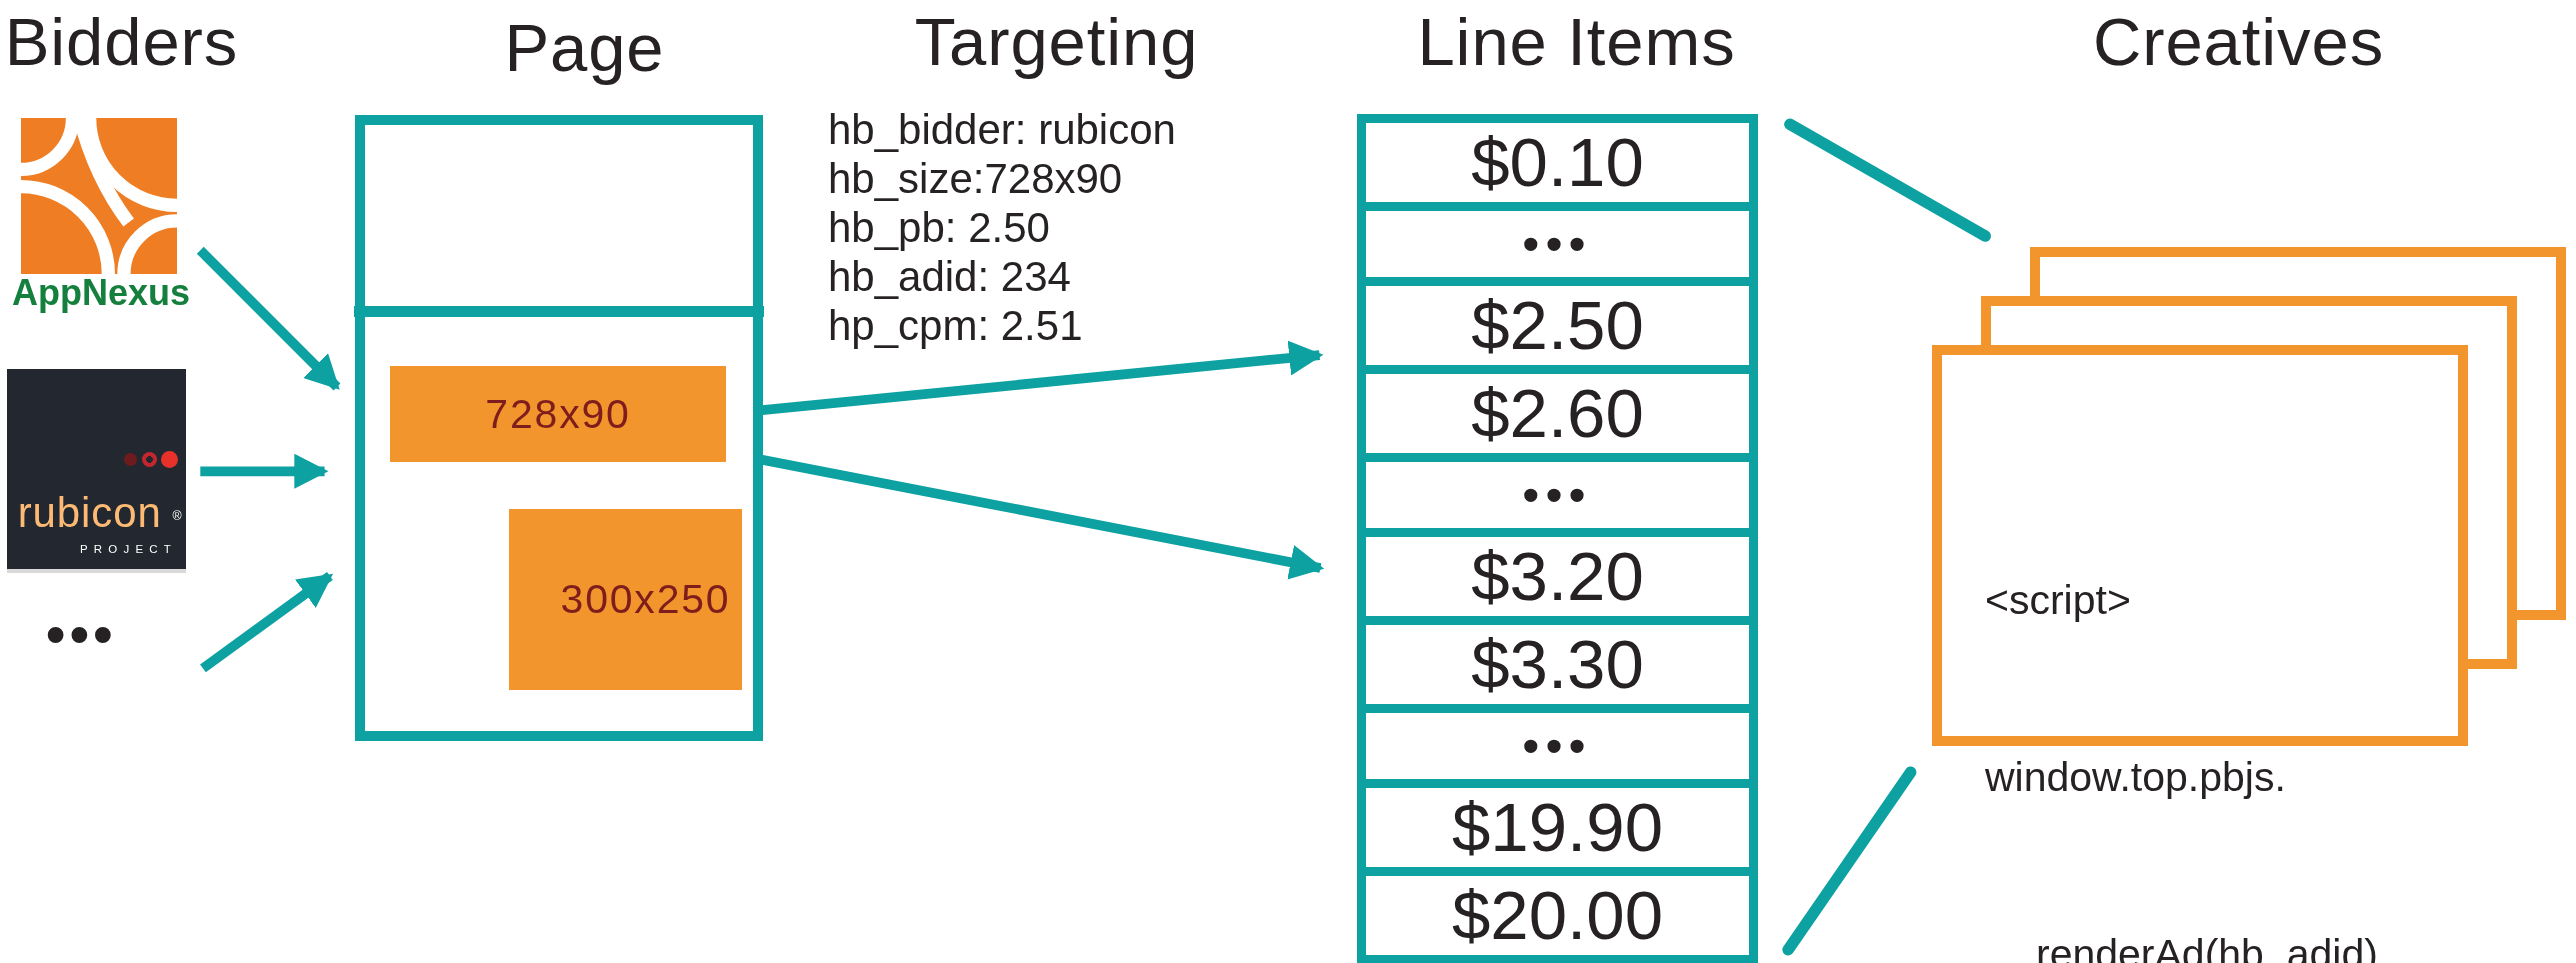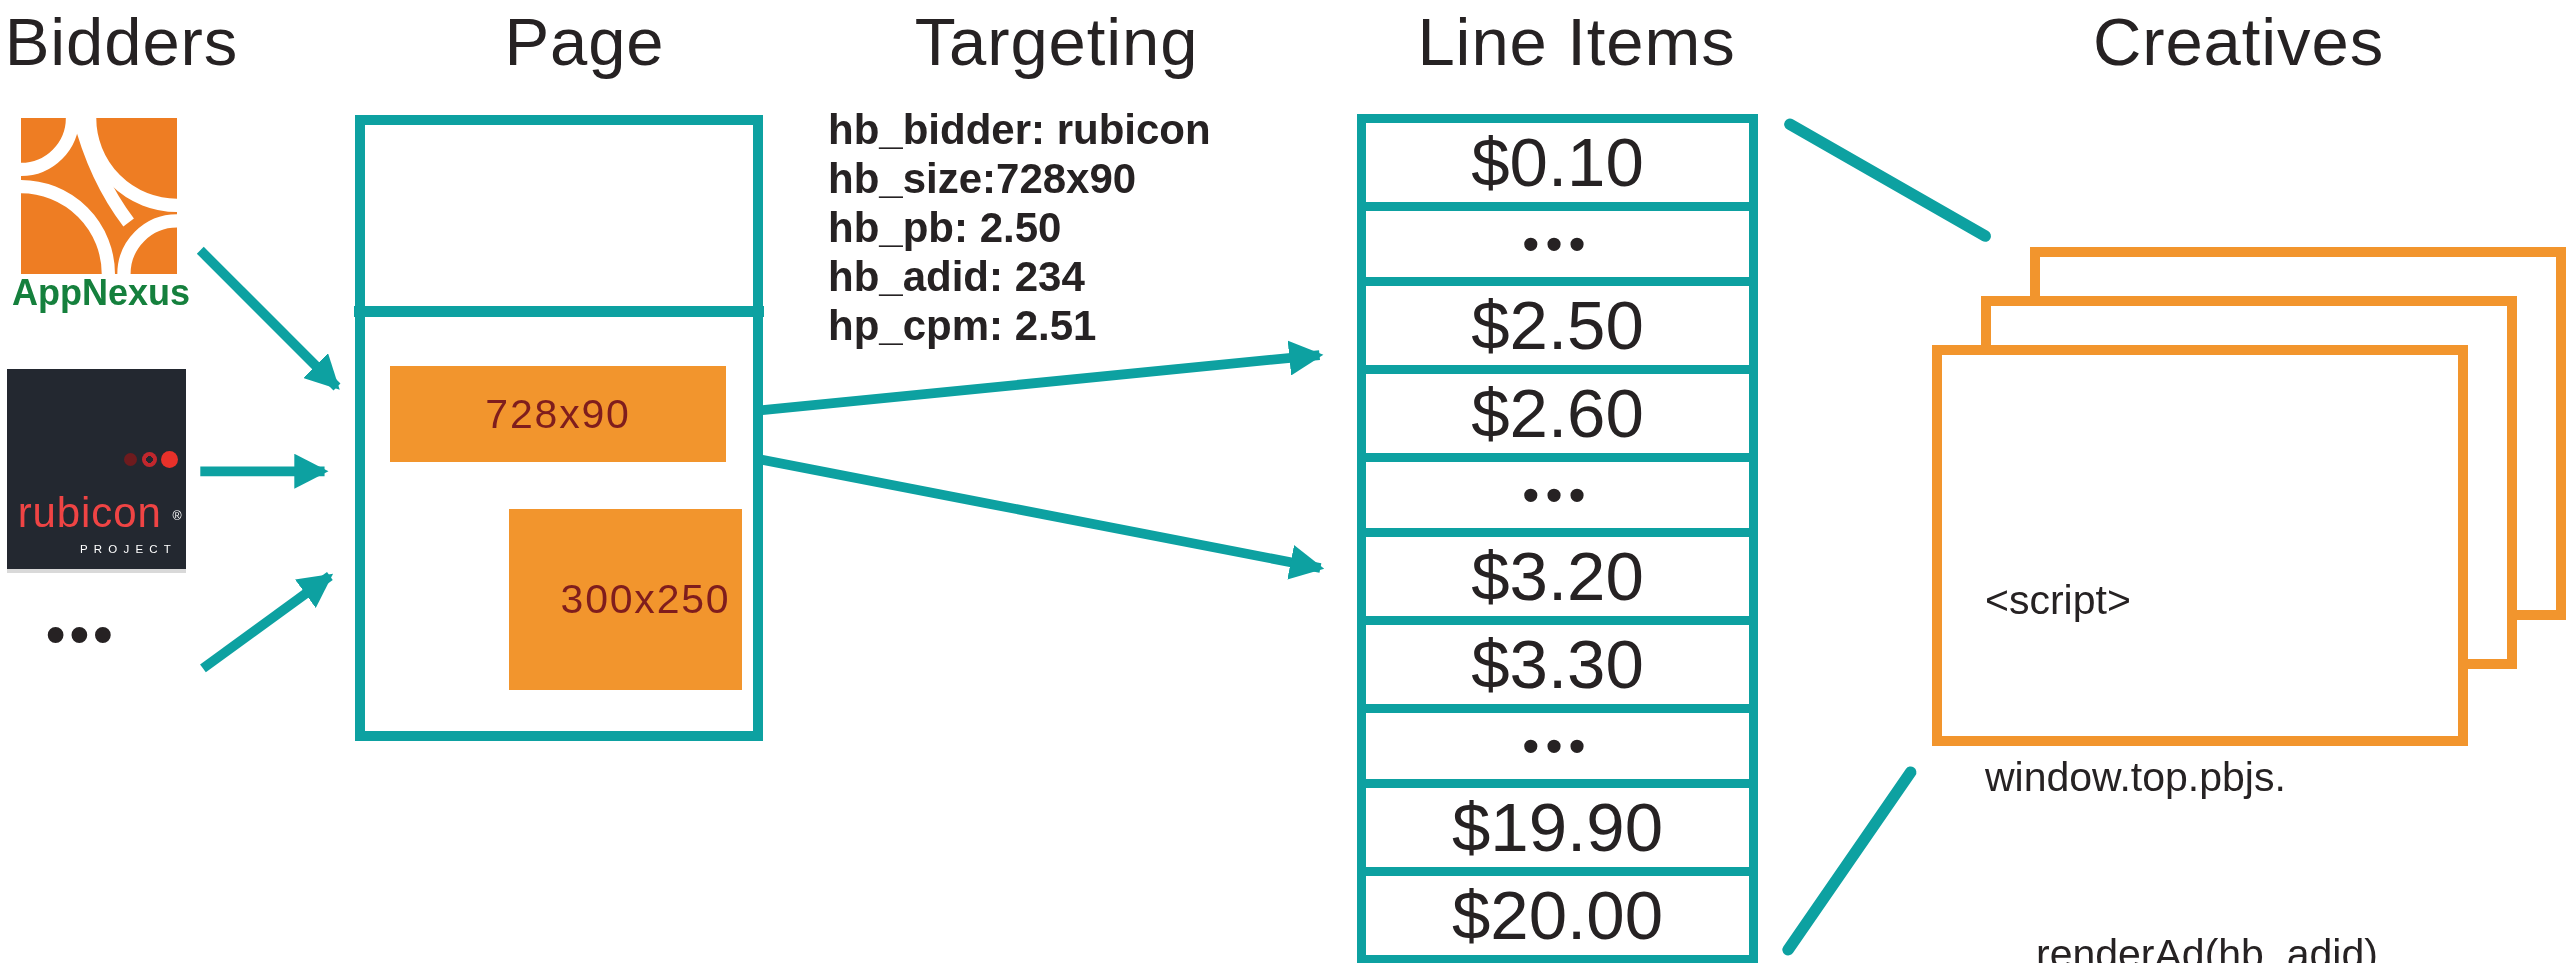--- a/index.html
+++ b/index.html
@@ -11,33 +11,33 @@
   body{
     font-family:"Liberation Sans","DejaVu Sans",sans-serif;
     background:#ffffff;color:var(--ink);position:relative;overflow:hidden;
   }
   .canvas{position:absolute;left:0;top:0;width:2576px;height:963px;}
 
   
   .hdr{position:absolute;top:0;width:551px;line-height:84px;font-size:67px;
        letter-spacing:0.9px;text-align:center;color:var(--ink);font-weight:400;}
   .hdr-bidders{left:-154px;}
-  .hdr-page{left:309px;}
+  .hdr-page{left:309px;margin-top:6px;}
   .hdr-targeting{left:781px;}
   .hdr-lineitems{left:1301px;}
   .hdr-creatives{left:1963px;text-align:center;}
 
   
   .appnexus-logo{position:absolute;left:21px;top:118px;width:156px;height:156px;}
   .appnexus-caption{position:absolute;left:9px;top:272px;width:181px;text-align:right;
        font-size:36px;font-weight:700;color:#15803d;letter-spacing:0px;}
   .rubicon-logo{position:absolute;left:7px;top:369px;width:179px;height:204px;
        background:var(--rubicon_bg);border-bottom:4.4px solid #D9D9D9;}
   .rubicon-word{position:absolute;left:10.7px;bottom:32px;font-size:42px;font-weight:400;
-       color:#ef4444;letter-spacing:0.9px;}
+       color:#fdba74;letter-spacing:0.9px;}
   .rubicon-reg{position:absolute;right:4.4px;bottom:46px;font-size:12.4px;color:#fff;}
   .rubicon-project{position:absolute;right:9px;bottom:14px;font-size:11.5px;color:#fff;
        letter-spacing:6.2px;font-weight:400;}
   .rubicon-dots{position:absolute;right:8px;top:82px;display:flex;align-items:center;gap:4.4px;}
   .rdot{border-radius:50%;}
   .rdot1{width:13.3px;height:13.3px;background:#6E1B1E;}
   .rdot2{width:15px;height:15px;background:radial-gradient(circle,#232830 30%,#C1272D 32%);}
   .rdot3{width:17px;height:17px;background:#E8312A;}
   .more-bidders{position:absolute;left:46px;top:602px;font-size:55px;font-weight:700;
        letter-spacing:4.4px;color:var(--ink);}
@@ -45,21 +45,21 @@
   
   .page-box{position:absolute;left:355px;top:115px;width:408px;height:626px;
        border:10.7px solid var(--teal);background:#fff;}
   .page-divider{position:absolute;left:-10.7px;right:-10.7px;top:181px;height:10.7px;background:var(--teal);}
   .slot{position:absolute;background:var(--orange);display:flex;align-items:center;
        justify-content:center;color:#7f1d1d;font-size:41px;font-weight:400;letter-spacing:1.8px;}
   .slot-728{left:25px;top:241px;width:336px;height:96px;}
   .slot-300{left:144px;top:384px;width:233px;height:181px;padding-left:40px;}
 
   
-  .targeting-block{position:absolute;left:828px;font-size:42px;font-weight:700;
+  .targeting-block{position:absolute;left:828px;font-size:42px;font-weight:400;
        line-height:49px;color:var(--ink);letter-spacing:0px;white-space:nowrap;}
   .targeting-1{top:105px;}
   .targeting-2{top:584px;}
 
   
   .li-table{position:absolute;left:1357px;top:114px;width:401px;height:850px;
        border:9.8px solid var(--teal);background:#fff;display:flex;flex-direction:column;}
   .li-row{flex:1 1 0;border-bottom:9.8px solid var(--teal);display:flex;align-items:center;
        justify-content:center;font-size:69px;font-weight:400;color:var(--ink);}
   .li-row:last-child{border-bottom:none;}

